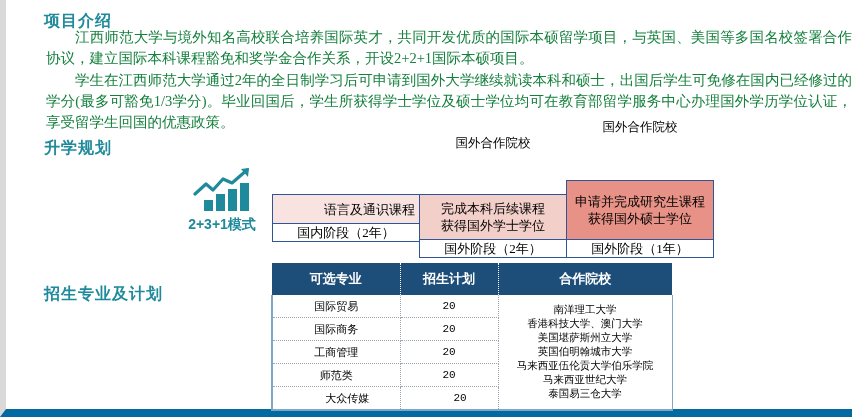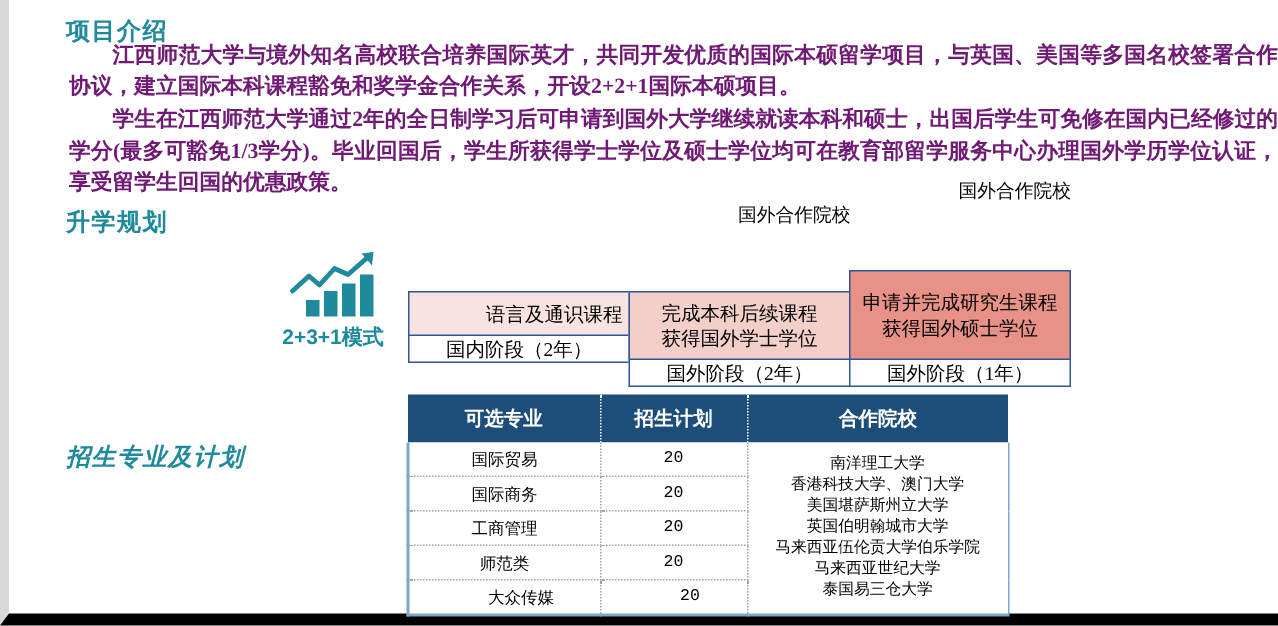--- a/index.html
+++ b/index.html
@@ -15,51 +15,50 @@
     position: relative;
   }
   .page {
     position: absolute;
     left: 0; top: 0;
     width: 852px;
     height: 417px;
     background: #ffffff;
     box-sizing: border-box;
     border-left: 6px solid #d9d9d9;
-    border-bottom: 8px solid #000000;
+    border-bottom: 8px solid #0369a1;
   }
   .content {
     position: relative;
     width: 846px;
     height: 409px;
   }
 
   
   .sec-title {
     position: absolute;
     color: #1f8a9b;
     font-weight: bold;
     font-size: 16px;
     letter-spacing: 1px;
     white-space: nowrap;
   }
   #sec-intro   { left: 38px; top: 11px; }
   #sec-plan    { left: 38px; top: 138px; }
-  #sec-majors  { left: 38px; top: 295px; font-style: italic; }
+  #sec-majors  { left: 38px; top: 284px; }
 
   
   .para {
     position: absolute;
-    color: #701a75;
+    color: #15803d;
     font-size: 14.5px;
     line-height: 21px;
     text-indent: 2em;
     text-align: justify;
     font-family: "Liberation Serif", "DejaVu Serif", serif;
-    font-weight: bold;
   }
   #para1 { left: 40px; top: 27px;  width: 806px; }
   #para2 { left: 40px; top: 70px;  width: 806px; }
 
   
   .diagram {
     position: absolute;
     left: 163px;
     top: 128px;
     width: 540px;
@@ -82,21 +81,21 @@
     font-size: 14px;
     font-weight: bold;
     white-space: nowrap;
   }
 
   .stage {
     position: absolute;
     box-sizing: border-box;
   }
   .stage-cap {
-    text-align: right;
+    text-align: center;
     font-size: 12.5px;
     color: #000;
     white-space: nowrap;
     font-family: "Liberation Serif", "DejaVu Serif", serif;
     line-height: 16px;
   }
   .stage-body {
     box-sizing: border-box;
     border: 1px solid #2f5597;
     display: flex;

